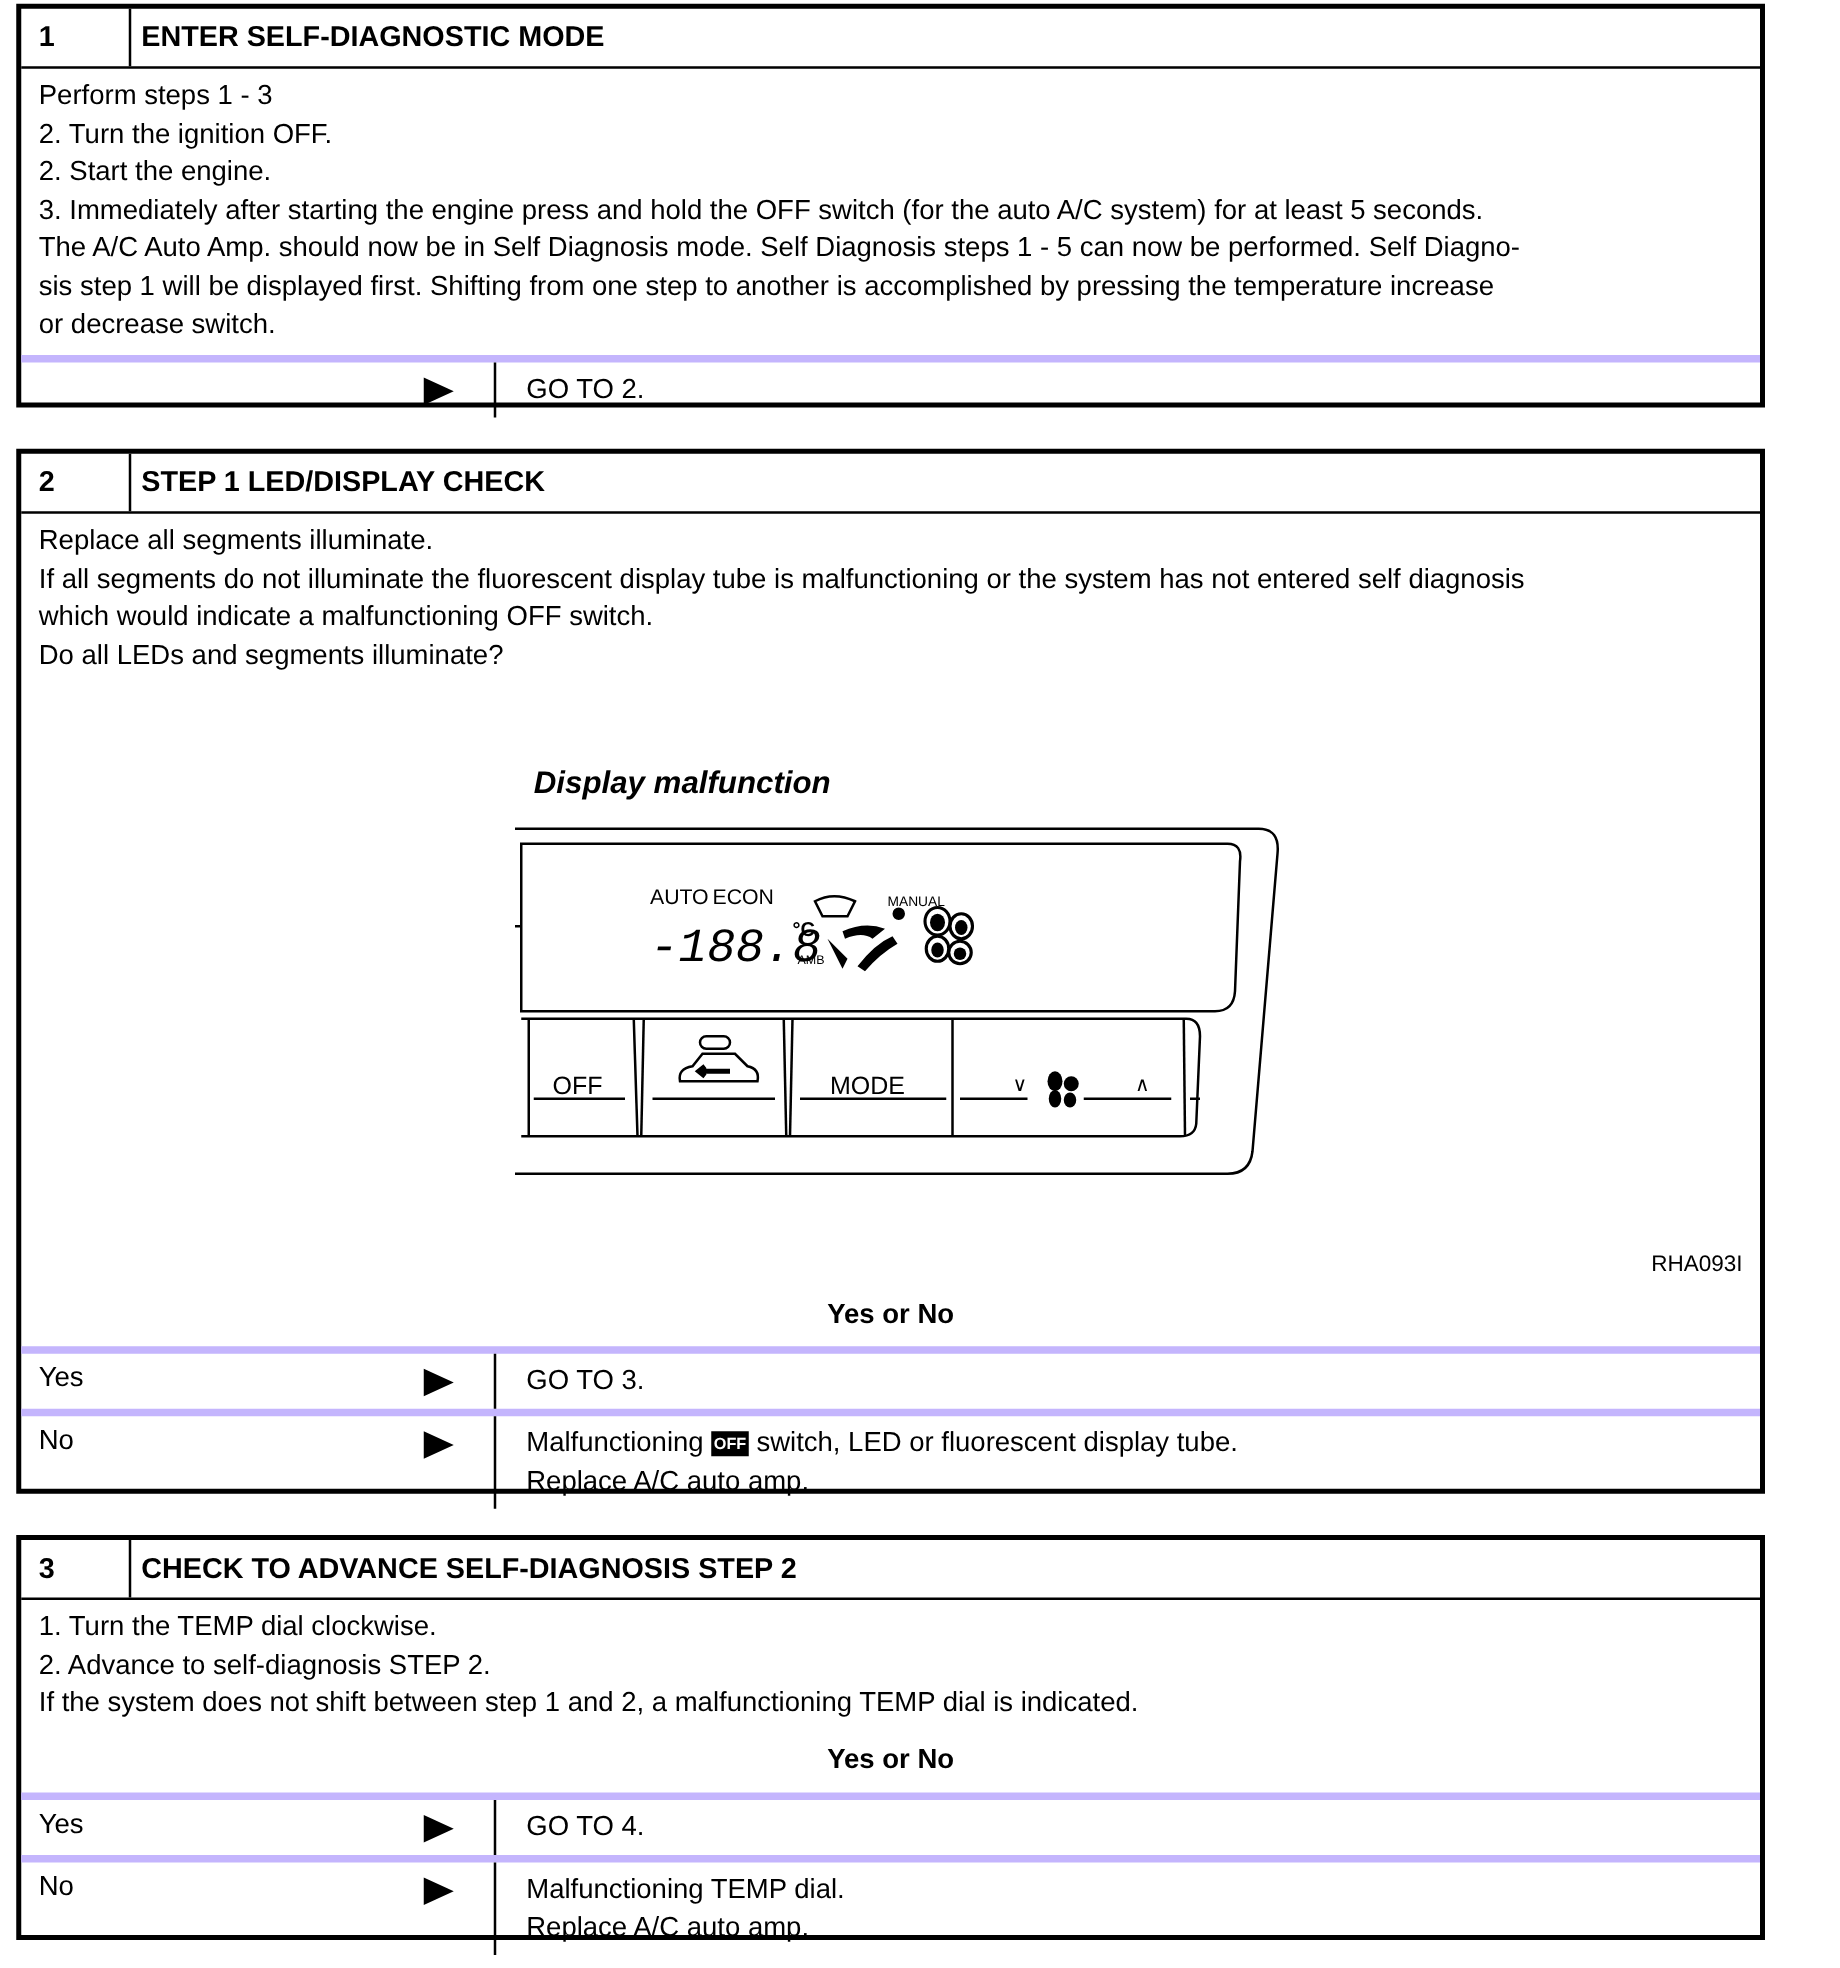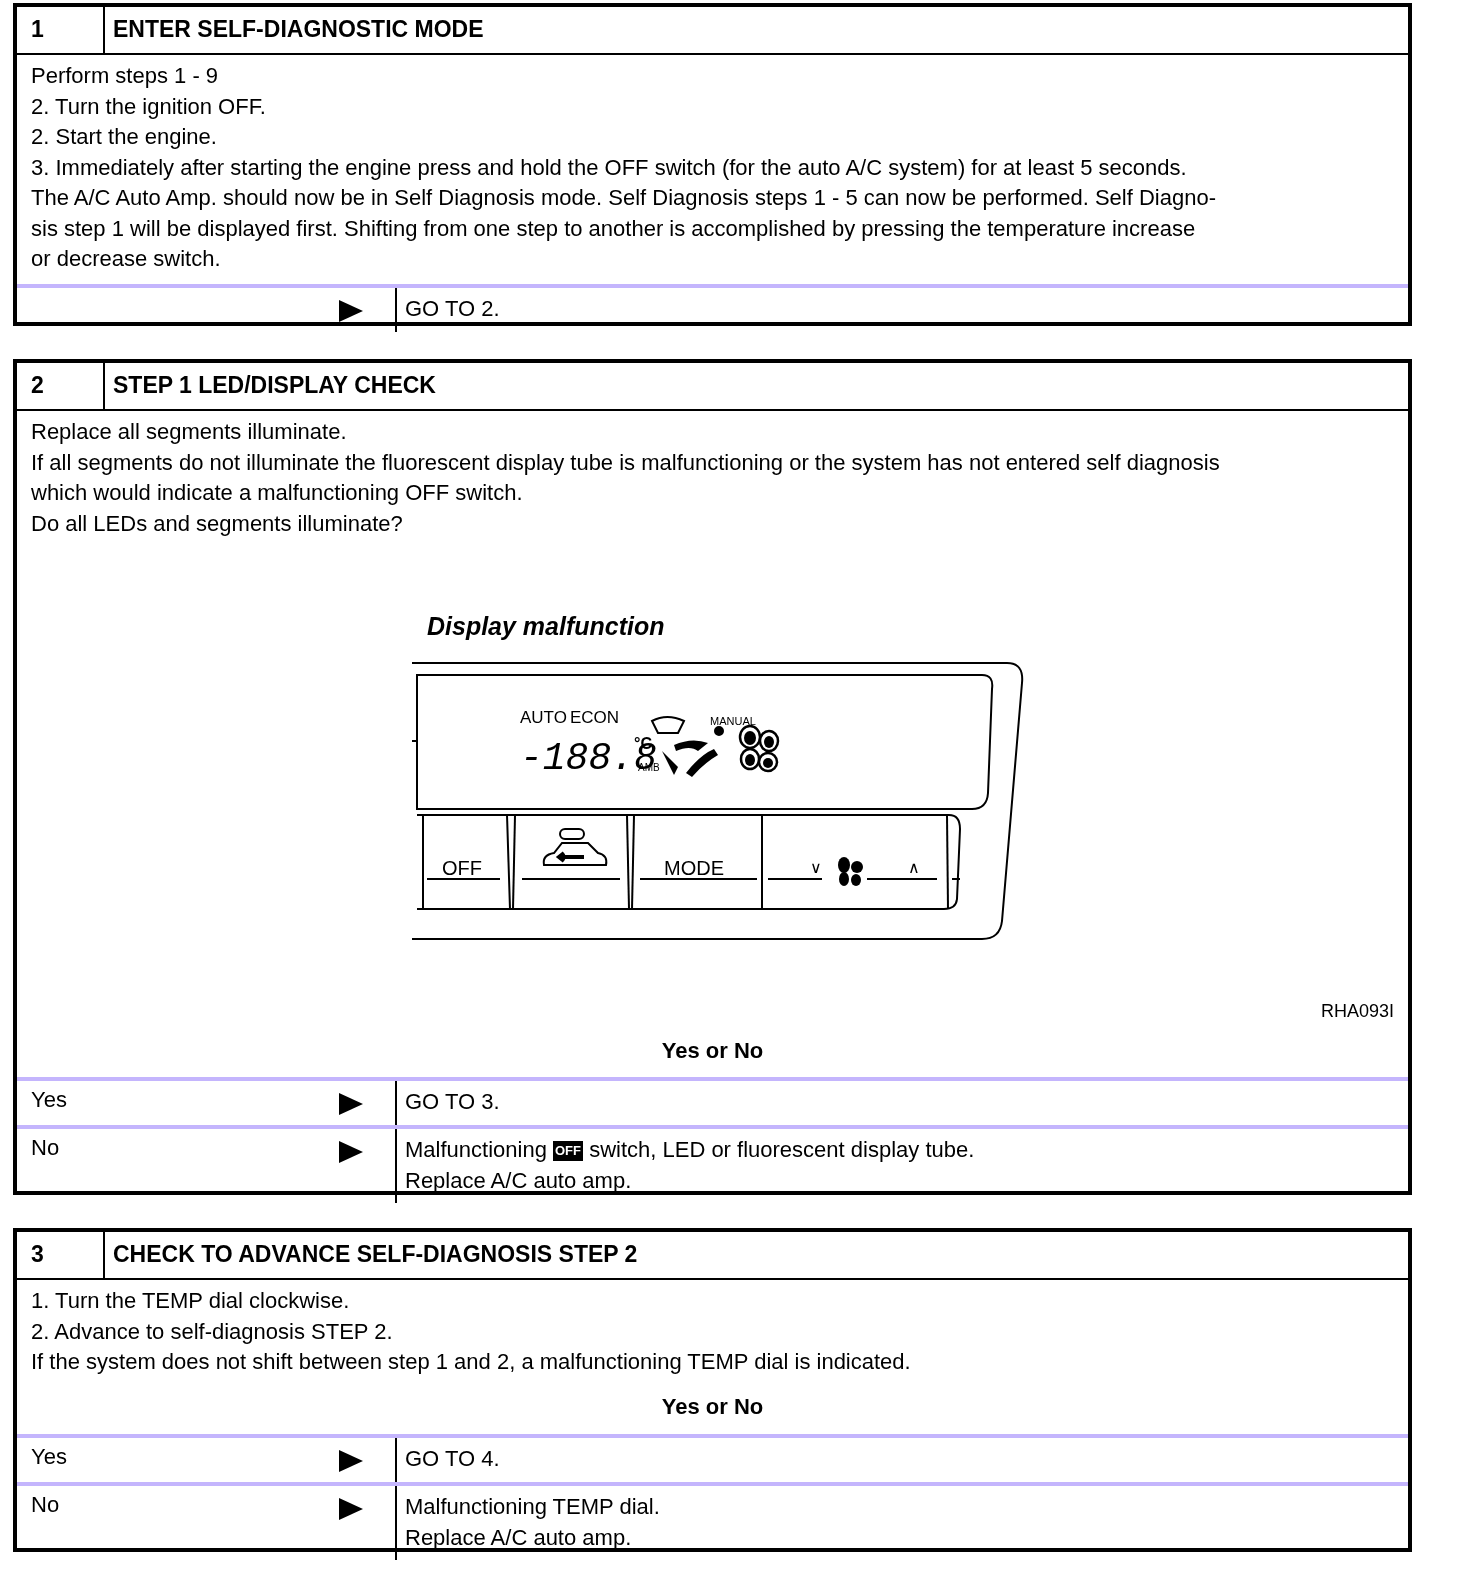--- a/index.html
+++ b/index.html
@@ -9,40 +9,40 @@
   }
   .box {
     position:absolute; left:13px; width:1399px;
     border:4px solid #000; box-sizing:border-box;
   }
   .hdr { display:flex; height:46px; border-bottom:2px solid #000; }
   .hdr .num { width:88px; border-right:2px solid #000; font-weight:bold; padding:9px 0 0 14px; box-sizing:border-box; font-size:23px; }
   .hdr .ttl { flex:1; font-weight:bold; padding:9px 0 0 8px; font-size:23px; }
   .body { padding:6px 14px 0 14px; line-height:30.5px; }
   .body p { margin:0; }
-  .row { display:flex; border-top:4px solid #c4b5fd; }
+  .row { display:flex; border-top:6px solid #c4b5fd;gap:16px; }
   .row .lbl { width:380px; border-right:2px solid #000; box-sizing:border-box; position:relative; padding:6px 0 0 14px; }
   .row .lbl .arrow { position:absolute; right:32px; top:12px; width:0; height:0;
     border-top:11px solid transparent; border-bottom:11px solid transparent; border-left:24px solid #000; }
   .row .res { flex:1; padding:6px 0 0 8px; line-height:30.5px; }
   .yesno { text-align:center; font-weight:bold; padding-left:0; }
   .offchip { display:inline-block; background:#000; color:#fff; font-size:13px; font-weight:bold; padding:3px 2px; line-height:14px; vertical-align:2px; }
   .fig-title { position:absolute; left:410px; font-weight:bold; font-size:25px;font-style:italic; }
   .fig-code { position:absolute; right:14px; font-size:18px; }
 </style>
 </head>
 <body>
 
 <div class="box" style="top:3px; height:323px;">
   <div class="hdr">
     <div class="num">1</div>
     <div class="ttl">ENTER SELF-DIAGNOSTIC MODE</div>
   </div>
   <div class="body" style="height:223px; padding-top:6px;">
-    <p>Perform steps 1 - 9</p>
+    <p>Perform steps 1 - 3</p>
     <p>2.  Turn the ignition OFF.</p>
     <p>2.  Start the engine.</p>
     <p>3.  Immediately after starting the engine press and hold the OFF switch (for the auto A/C system) for at least 5 seconds.</p>
     <p>The A/C Auto Amp. should now be in Self Diagnosis mode. Self Diagnosis steps 1 - 5 can now be performed. Self Diagno-</p>
     <p>sis step 1 will be displayed first. Shifting from one step to another is accomplished by pressing the temperature increase</p>
     <p>or decrease switch.</p>
   </div>
   <div class="row" style="height:44px;">
     <div class="lbl">
       <span></span>

